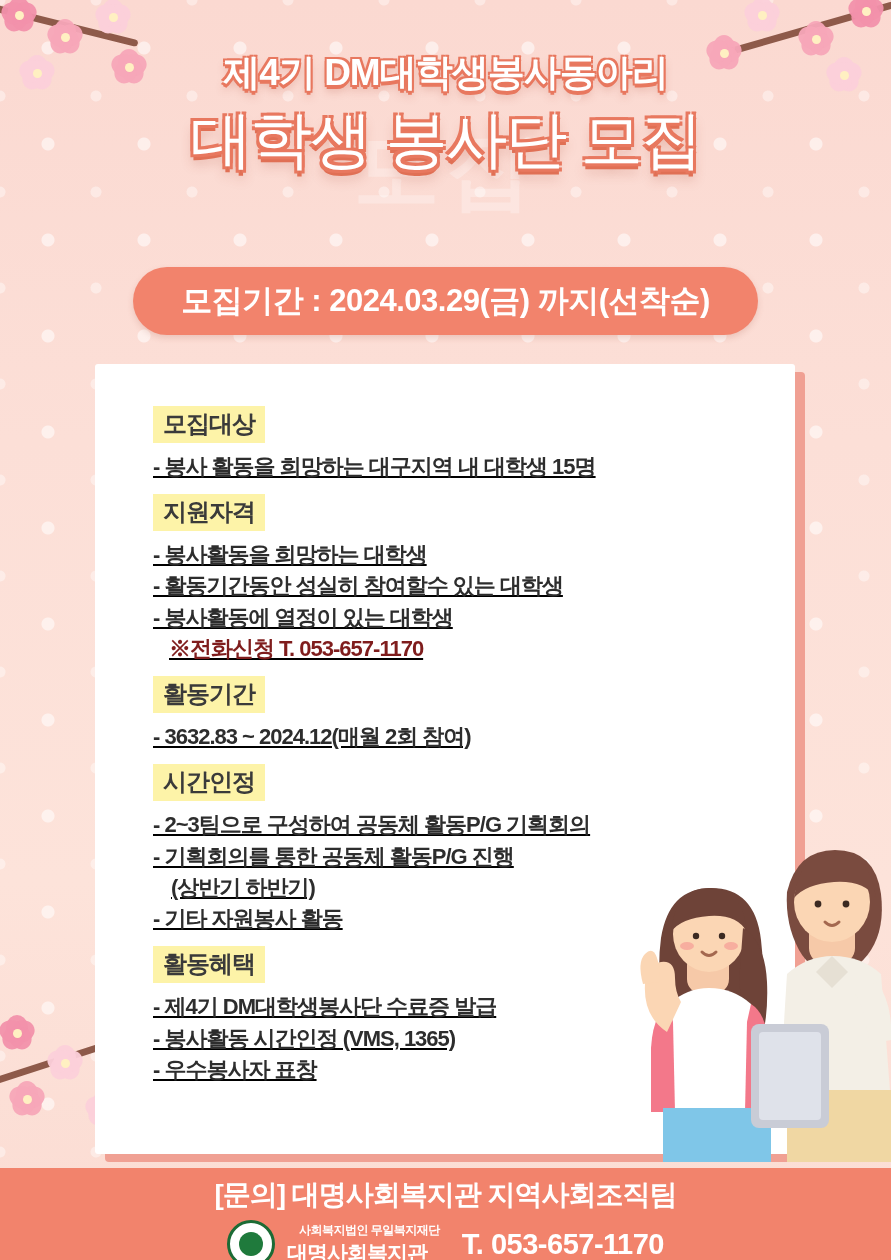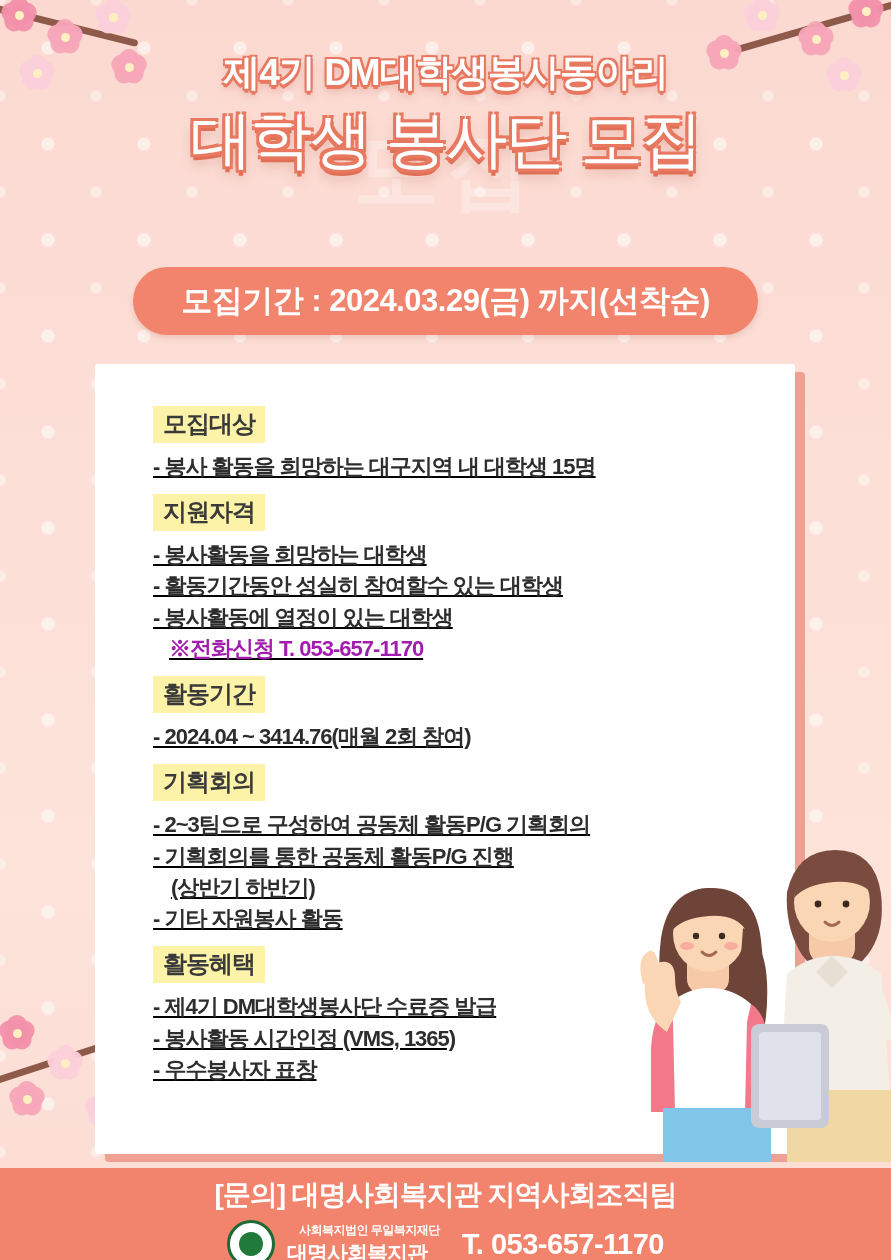--- a/index.html
+++ b/index.html
@@ -179,21 +179,21 @@
   .sec-list { list-style: none; margin: 0; padding: 0; }
   .sec-list li {
     font-size: 22px;
     font-weight: bold;
     color: #2d2d2d;
     letter-spacing: -1px;
     line-height: 1.42;
     white-space: pre;
   }
   .sec-list li.note {
-    color: #a21caf;
+    color: #7f1d1d;
     padding-left: 16px;
   }
   .sec-list li.indent { padding-left: 18px; }
 
   
   .people {
     position: absolute;
     right: 0;
     bottom: 98px;
     width: 300px;
@@ -398,23 +398,23 @@
         <div class="section"><div class="sec-head">모집대상</div><ul class="sec-list">
             <li>- 봉사 활동을 희망하는 대구지역 내 대학생 15명</li>
           </ul></div>
         <div class="section"><div class="sec-head">지원자격</div><ul class="sec-list">
             <li>- 봉사활동을 희망하는 대학생</li>
             <li>- 활동기간동안 성실히 참여할수 있는 대학생</li>
             <li>- 봉사활동에 열정이 있는 대학생</li>
             <li class="note">※전화신청 T. 053-657-1170</li>
           </ul></div>
         <div class="section"><div class="sec-head">활동기간</div><ul class="sec-list">
-            <li>- 2024.04 ~ 3414.76(매월 2회 참여)</li>
+            <li>- 3632.83 ~ 2024.12(매월 2회 참여)</li>
           </ul></div>
-        <div class="section"><div class="sec-head">기획회의</div><ul class="sec-list">
+        <div class="section"><div class="sec-head">시간인정</div><ul class="sec-list">
             <li>- 2~3팀으로 구성하여 공동체 활동P/G 기획회의</li>
             <li>- 기획회의를 통한 공동체 활동P/G 진행</li>
             <li class="indent">(상반기 하반기)</li>
             <li>- 기타 자원봉사 활동</li>
           </ul></div>
         <div class="section"><div class="sec-head">활동혜택</div><ul class="sec-list">
             <li>- 제4기 DM대학생봉사단 수료증 발급</li>
             <li>- 봉사활동 시간인정 (VMS, 1365)</li>
             <li>- 우수봉사자 표창</li>
           </ul></div>

